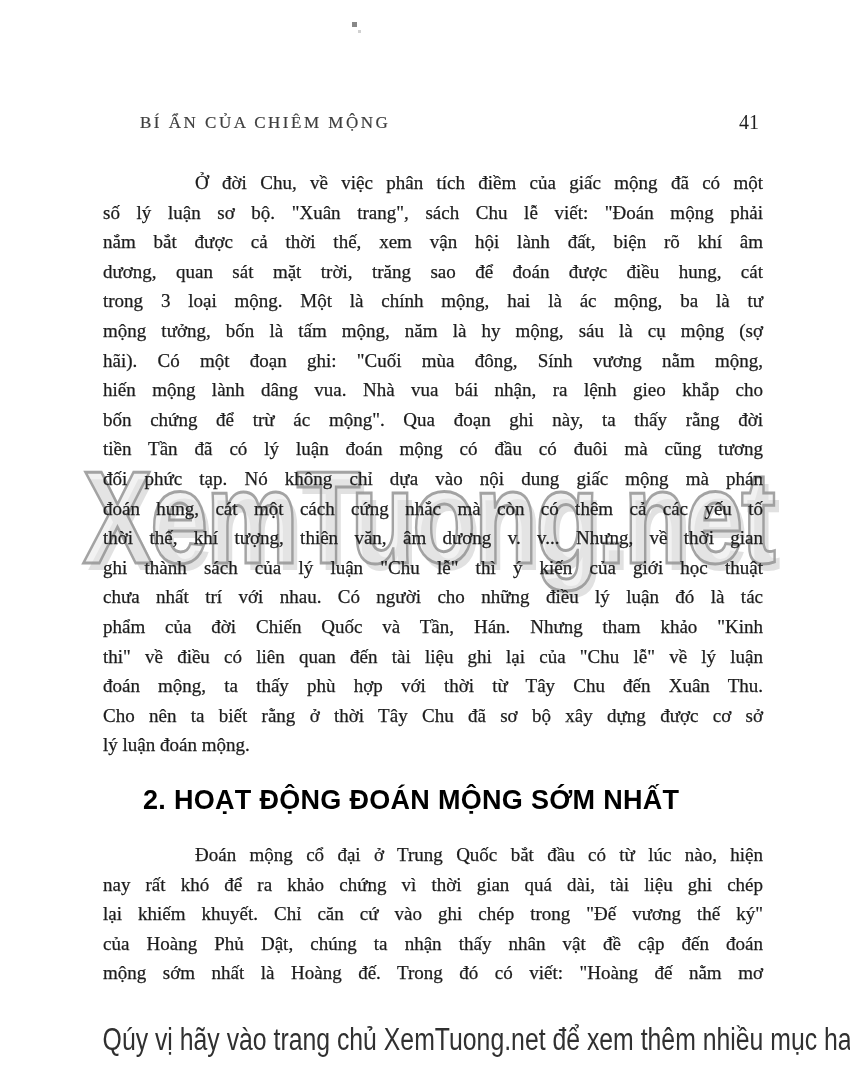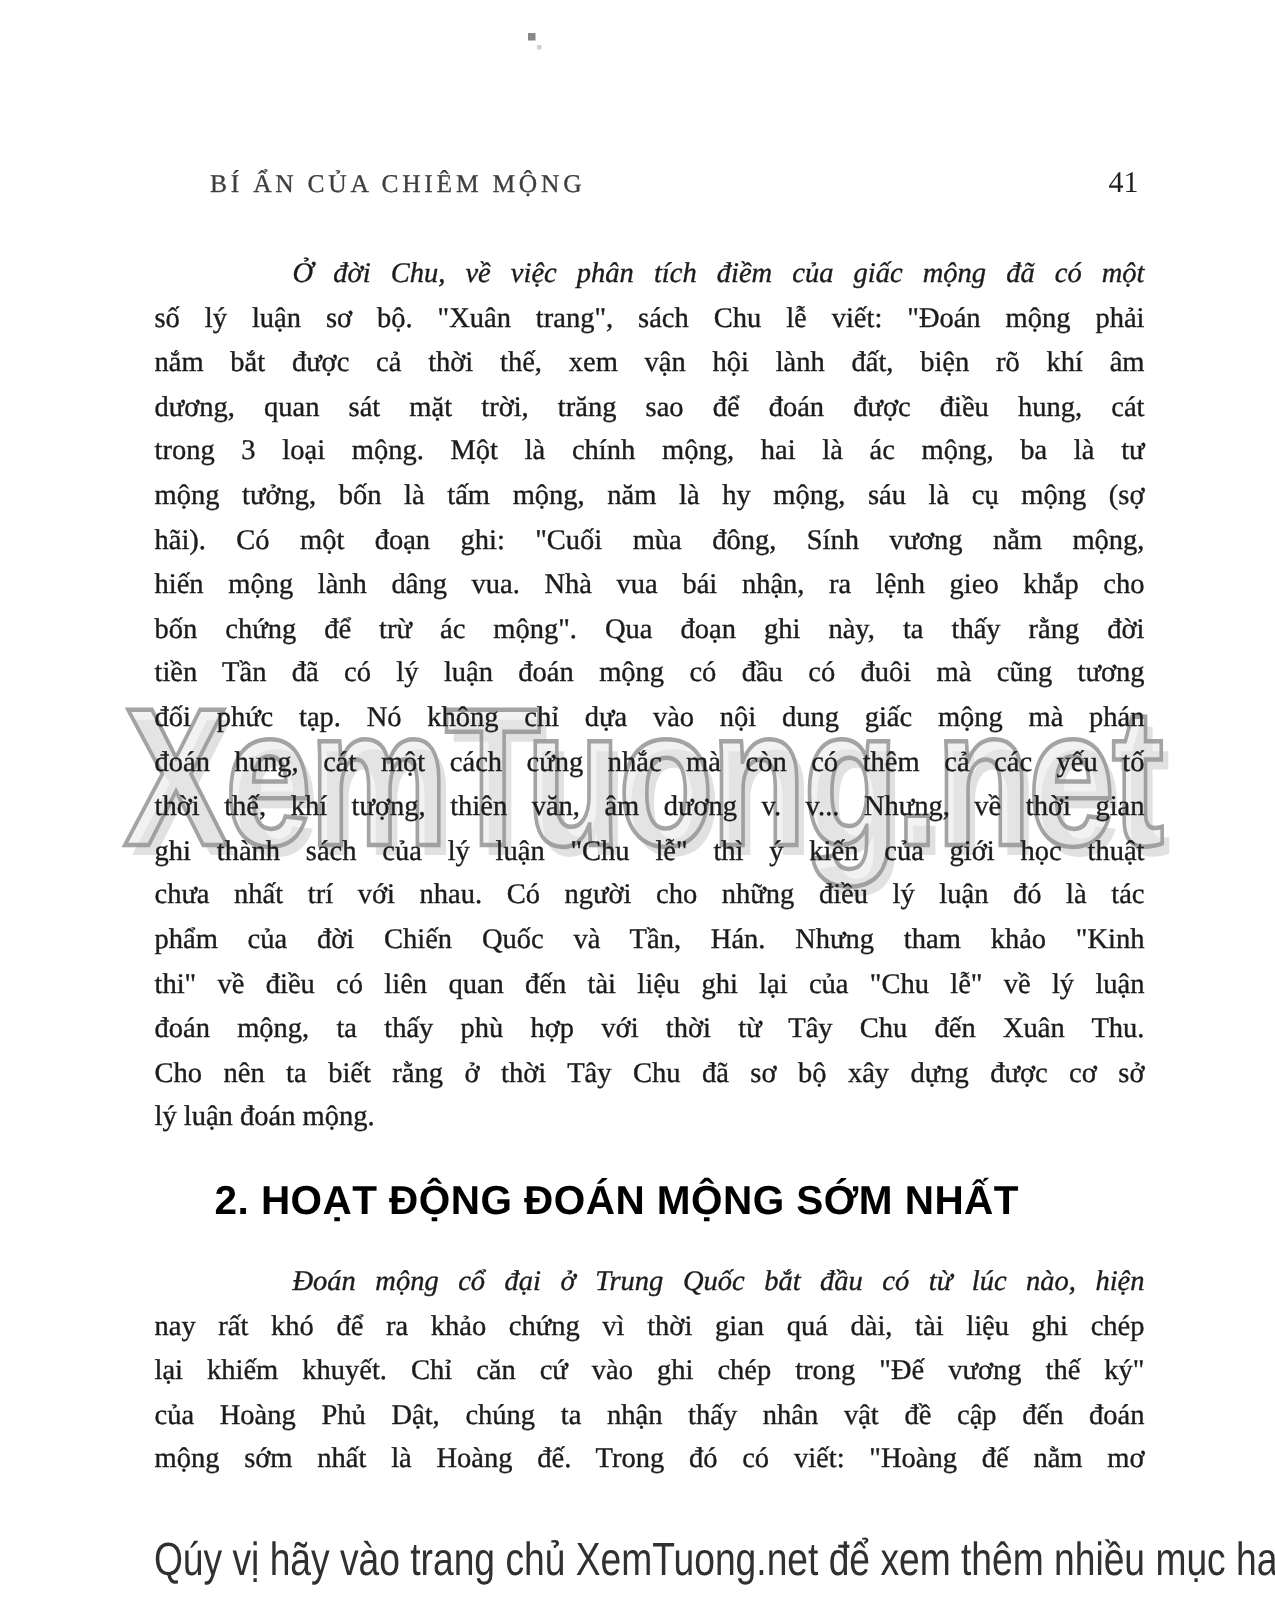--- a/index.html
+++ b/index.html
@@ -47,21 +47,21 @@
     pointer-events:none;
   }
   .body-block{position:absolute;z-index:2;}
   .para{width:660px;}
   .line{
     font-size:19px;line-height:29.6px;color:#1c1c1c;
     text-align:justify;text-align-last:justify;
     -webkit-text-stroke:.25px #1c1c1c;
     white-space:normal;
   }
-  .line.indent{text-indent:92px;font-style:italic;}
+  .line.indent{text-indent:92px;}
   .line.no-j{text-align-last:left;}
   .section-heading{
     position:absolute;top:785px;left:143px;z-index:2;
     font-family:"Liberation Sans","DejaVu Sans",sans-serif;
     font-weight:bold;font-size:27px;color:#000000;
     letter-spacing:.3px;white-space:nowrap;
   }
   .footer{
     position:absolute;top:1022px;left:0;width:850px;
     text-align:center;z-index:3;

